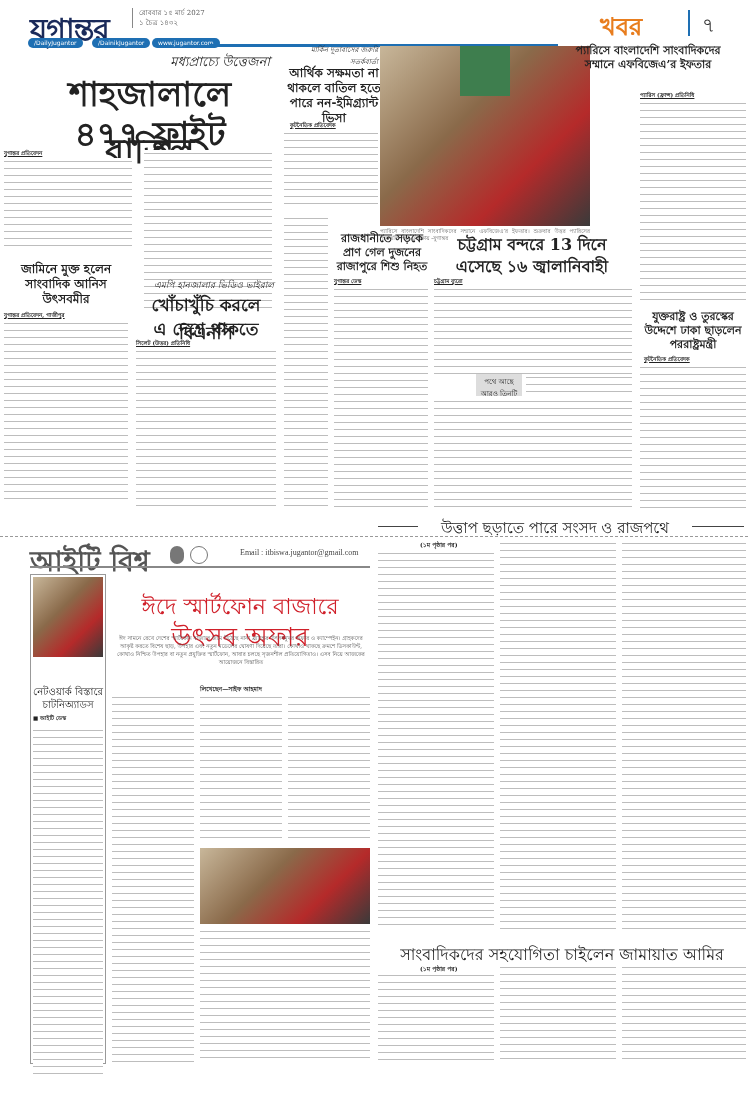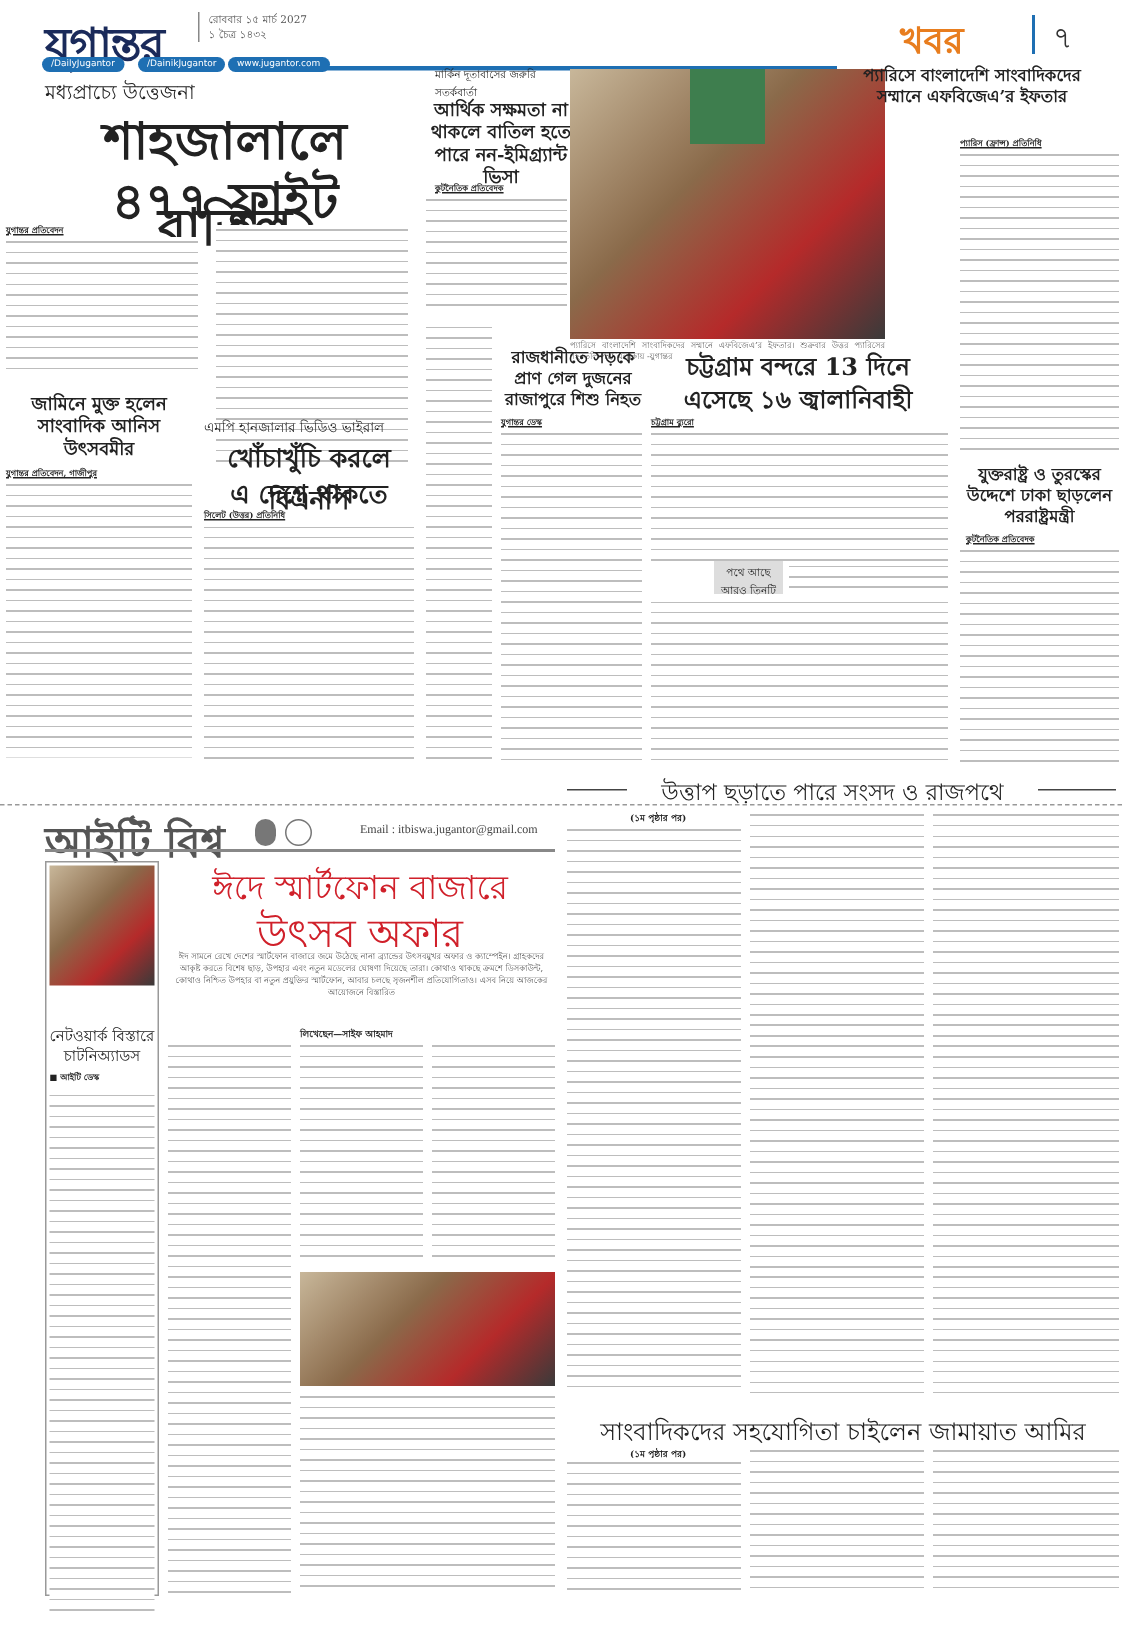--- a/index.html
+++ b/index.html
@@ -5,30 +5,30 @@
   *{box-sizing:border-box;margin:0;padding:0;}
   body{width:748px;height:1094px;background:#fff;font-family:"DejaVu Serif",serif;color:#222;position:relative;overflow:hidden;}
   .abs{position:absolute;}
   .masthead-logo{left:30px;top:6px;font-size:30px;font-weight:bold;color:#1a2a5a;letter-spacing:-1px;font-family:"DejaVu Serif",serif;}
   .masthead-date{left:132px;top:8px;font-size:7px;color:#555;line-height:10px;border-left:1px solid #888;padding-left:6px;}
   .social{top:38px;height:10px;font-size:6px;color:#fff;background:#1e6fb3;border-radius:6px;padding:1px 6px;font-family:"DejaVu Sans",sans-serif;}
   .rule-blue{left:210px;top:44px;width:348px;height:3px;background:#1e6fb3;}
   .section-name{left:600px;top:8px;font-size:24px;font-weight:bold;color:#e87d1e;}
   .section-sep{left:688px;top:10px;width:2px;height:26px;background:#1e6fb3;}
   .page-num{left:702px;top:10px;font-size:20px;color:#333;}
-  .kicker{font-size:13px;text-align:left;color:#222;}
+  .kicker{font-size:13px;text-align:right;color:#222;font-style:italic;}
   .headline{text-align:center;color:#222;font-weight:normal;}
   .body-text{font-size:5px;line-height:7px;color:#666;text-align:justify;}
   .byline{font-size:5.5px;color:#222;font-weight:bold;text-decoration:underline;}
   .lines{background:repeating-linear-gradient(#fff 0 3px,#bdbdbd 3px 4px,#fff 4px 7px);}
   .photo{background:linear-gradient(135deg,#c8b79a,#8a6a4a 40%,#b52a2a 70%,#3a3a3a);}
   .dashed{border-top:1px dashed #999;}
   .boxed{border:1px solid #999;}
   .it-title{font-size:28px;font-weight:bold;color:#555;}
-  .red-head{color:#d0202a;text-align:center;}
+  .red-head{color:#d0202a;text-align:center;margin-top:15px;}
 </style>
 </head>
 <body>
 
 <div class="abs masthead-logo">যুগান্তর</div>
 <div class="abs masthead-date">
   <div>রোববার ১৫ মার্চ 2027</div>
   <div>১ চৈত্র ১৪৩২</div>
 </div>
 <div class="abs social" style="left:28px;">/DailyJugantor</div>

